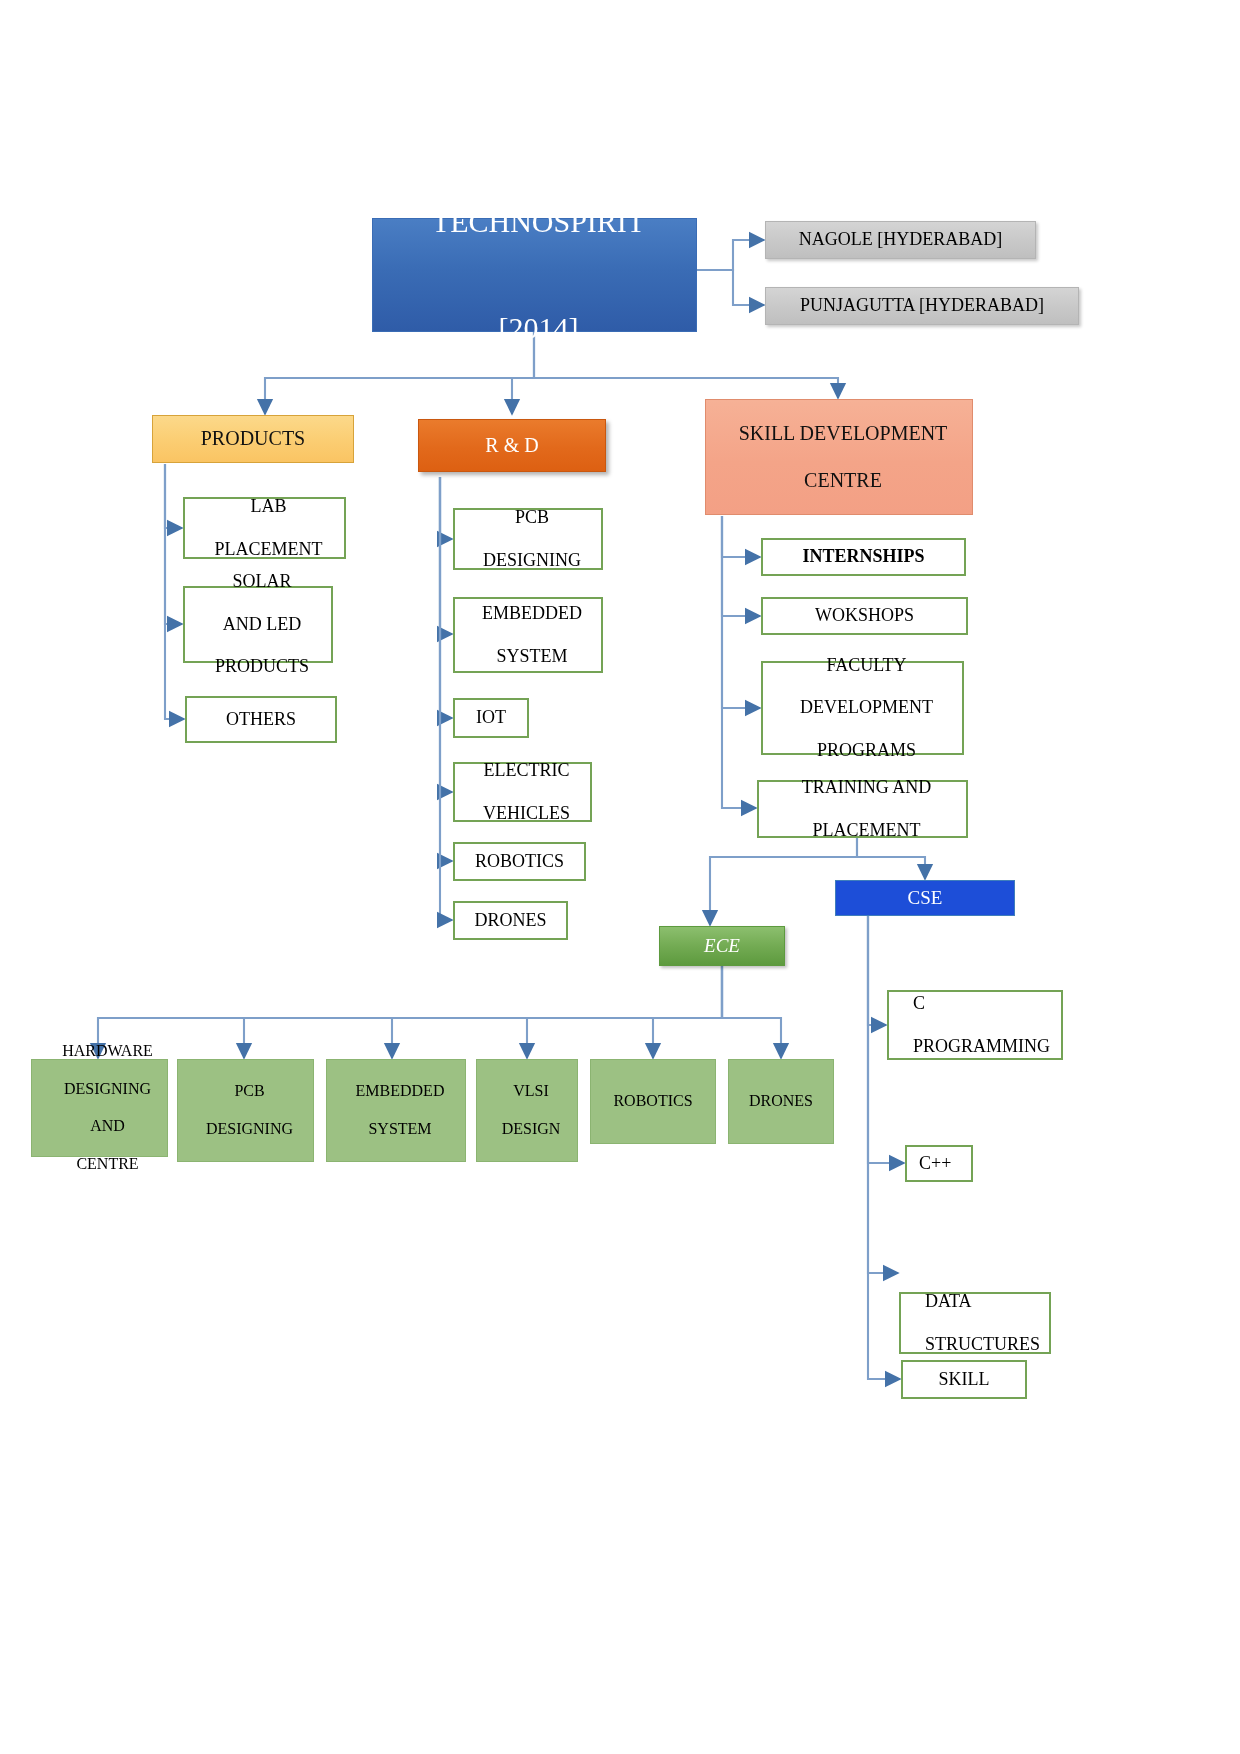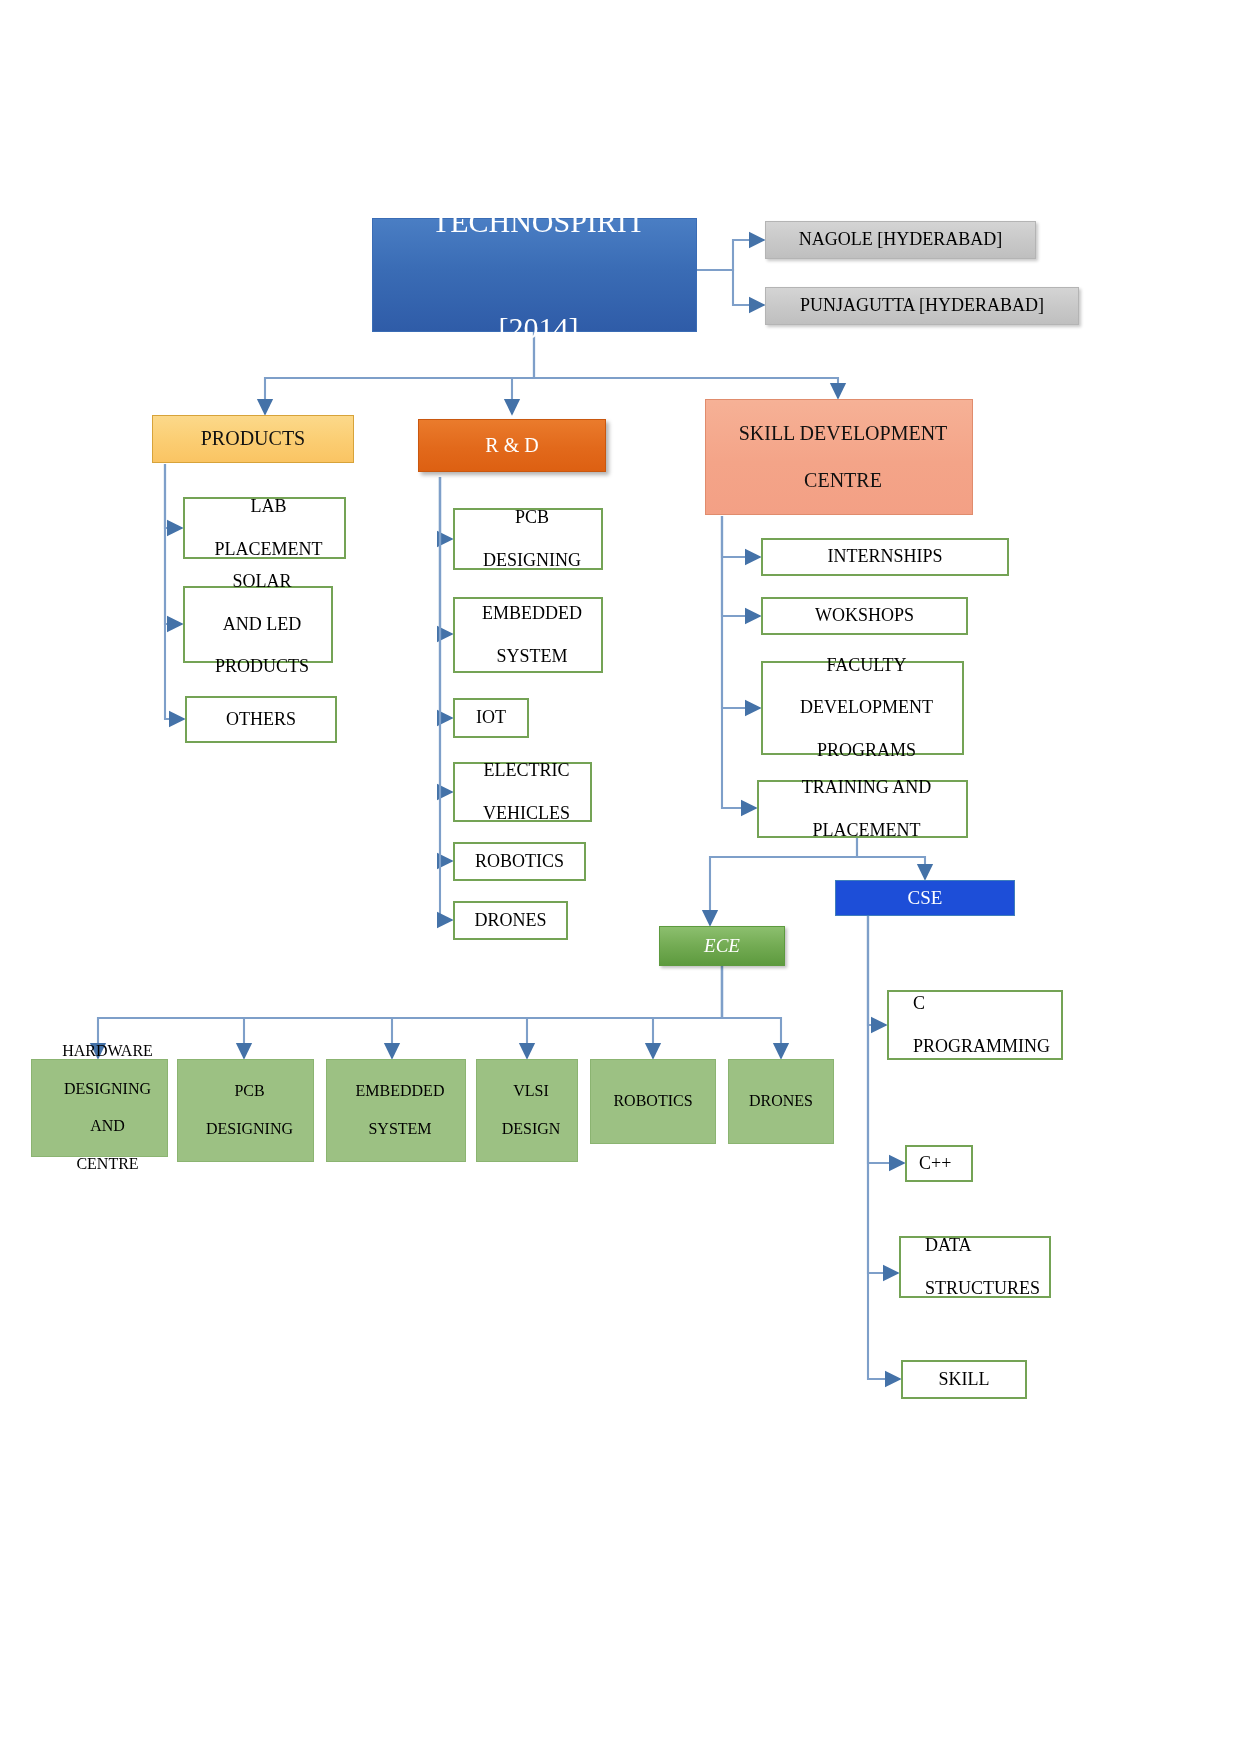--- a/index.html
+++ b/index.html
@@ -205,21 +205,21 @@
   <div class="node n-leaf" style="left:453px;top:762px;width:139px;height:60px;">
     <span><span>ELECTRIC</span><br><span>VEHICLES</span></span>
   </div>
   <div class="node n-leaf" style="left:453px;top:842px;width:133px;height:39px;">
     <span>ROBOTICS</span>
   </div>
   <div class="node n-leaf" style="left:453px;top:901px;width:115px;height:39px;">
     <span>DRONES</span>
   </div>
 
-  <div class="node n-leaf" style="left:761px;top:538px;width:248px;height:38px;">
+  <div class="node n-leaf" style="left:761px;top:538px;width:205px;height:38px;font-weight:bold;">
     <span>INTERNSHIPS</span>
   </div>
   <div class="node n-leaf" style="left:761px;top:597px;width:207px;height:38px;">
     <span>WOKSHOPS</span>
   </div>
   <div class="node n-leaf" style="left:761px;top:661px;width:203px;height:94px;">
     <span><span>FACULTY</span><br><span>DEVELOPMENT</span><br><span>PROGRAMS</span></span>
   </div>
   <div class="node n-leaf" style="left:757px;top:780px;width:211px;height:58px;">
     <span><span>TRAINING AND</span><br><span>PLACEMENT</span></span>
@@ -250,20 +250,20 @@
   <div class="node n-green" style="left:728px;top:1059px;width:106px;height:85px;">
     <span>DRONES</span>
   </div>
 
   <div class="node n-leaf n-left" style="left:887px;top:990px;width:176px;height:70px;">
     <span><span>C</span><br><span>PROGRAMMING</span></span>
   </div>
   <div class="node n-leaf n-left" style="left:905px;top:1145px;width:68px;height:37px;">
     <span>C++</span>
   </div>
-  <div class="node n-leaf n-left" style="left:899px;top:1236px;width:152px;height:62px;">
+  <div class="node n-leaf n-left" style="left:899px;top:1292px;width:152px;height:62px;">
     <span><span>DATA</span><br><span>STRUCTURES</span></span>
   </div>
   <div class="node n-leaf" style="left:901px;top:1360px;width:126px;height:39px;">
     <span>SKILL</span>
   </div>
 
 </div>
 
 </body></html>

